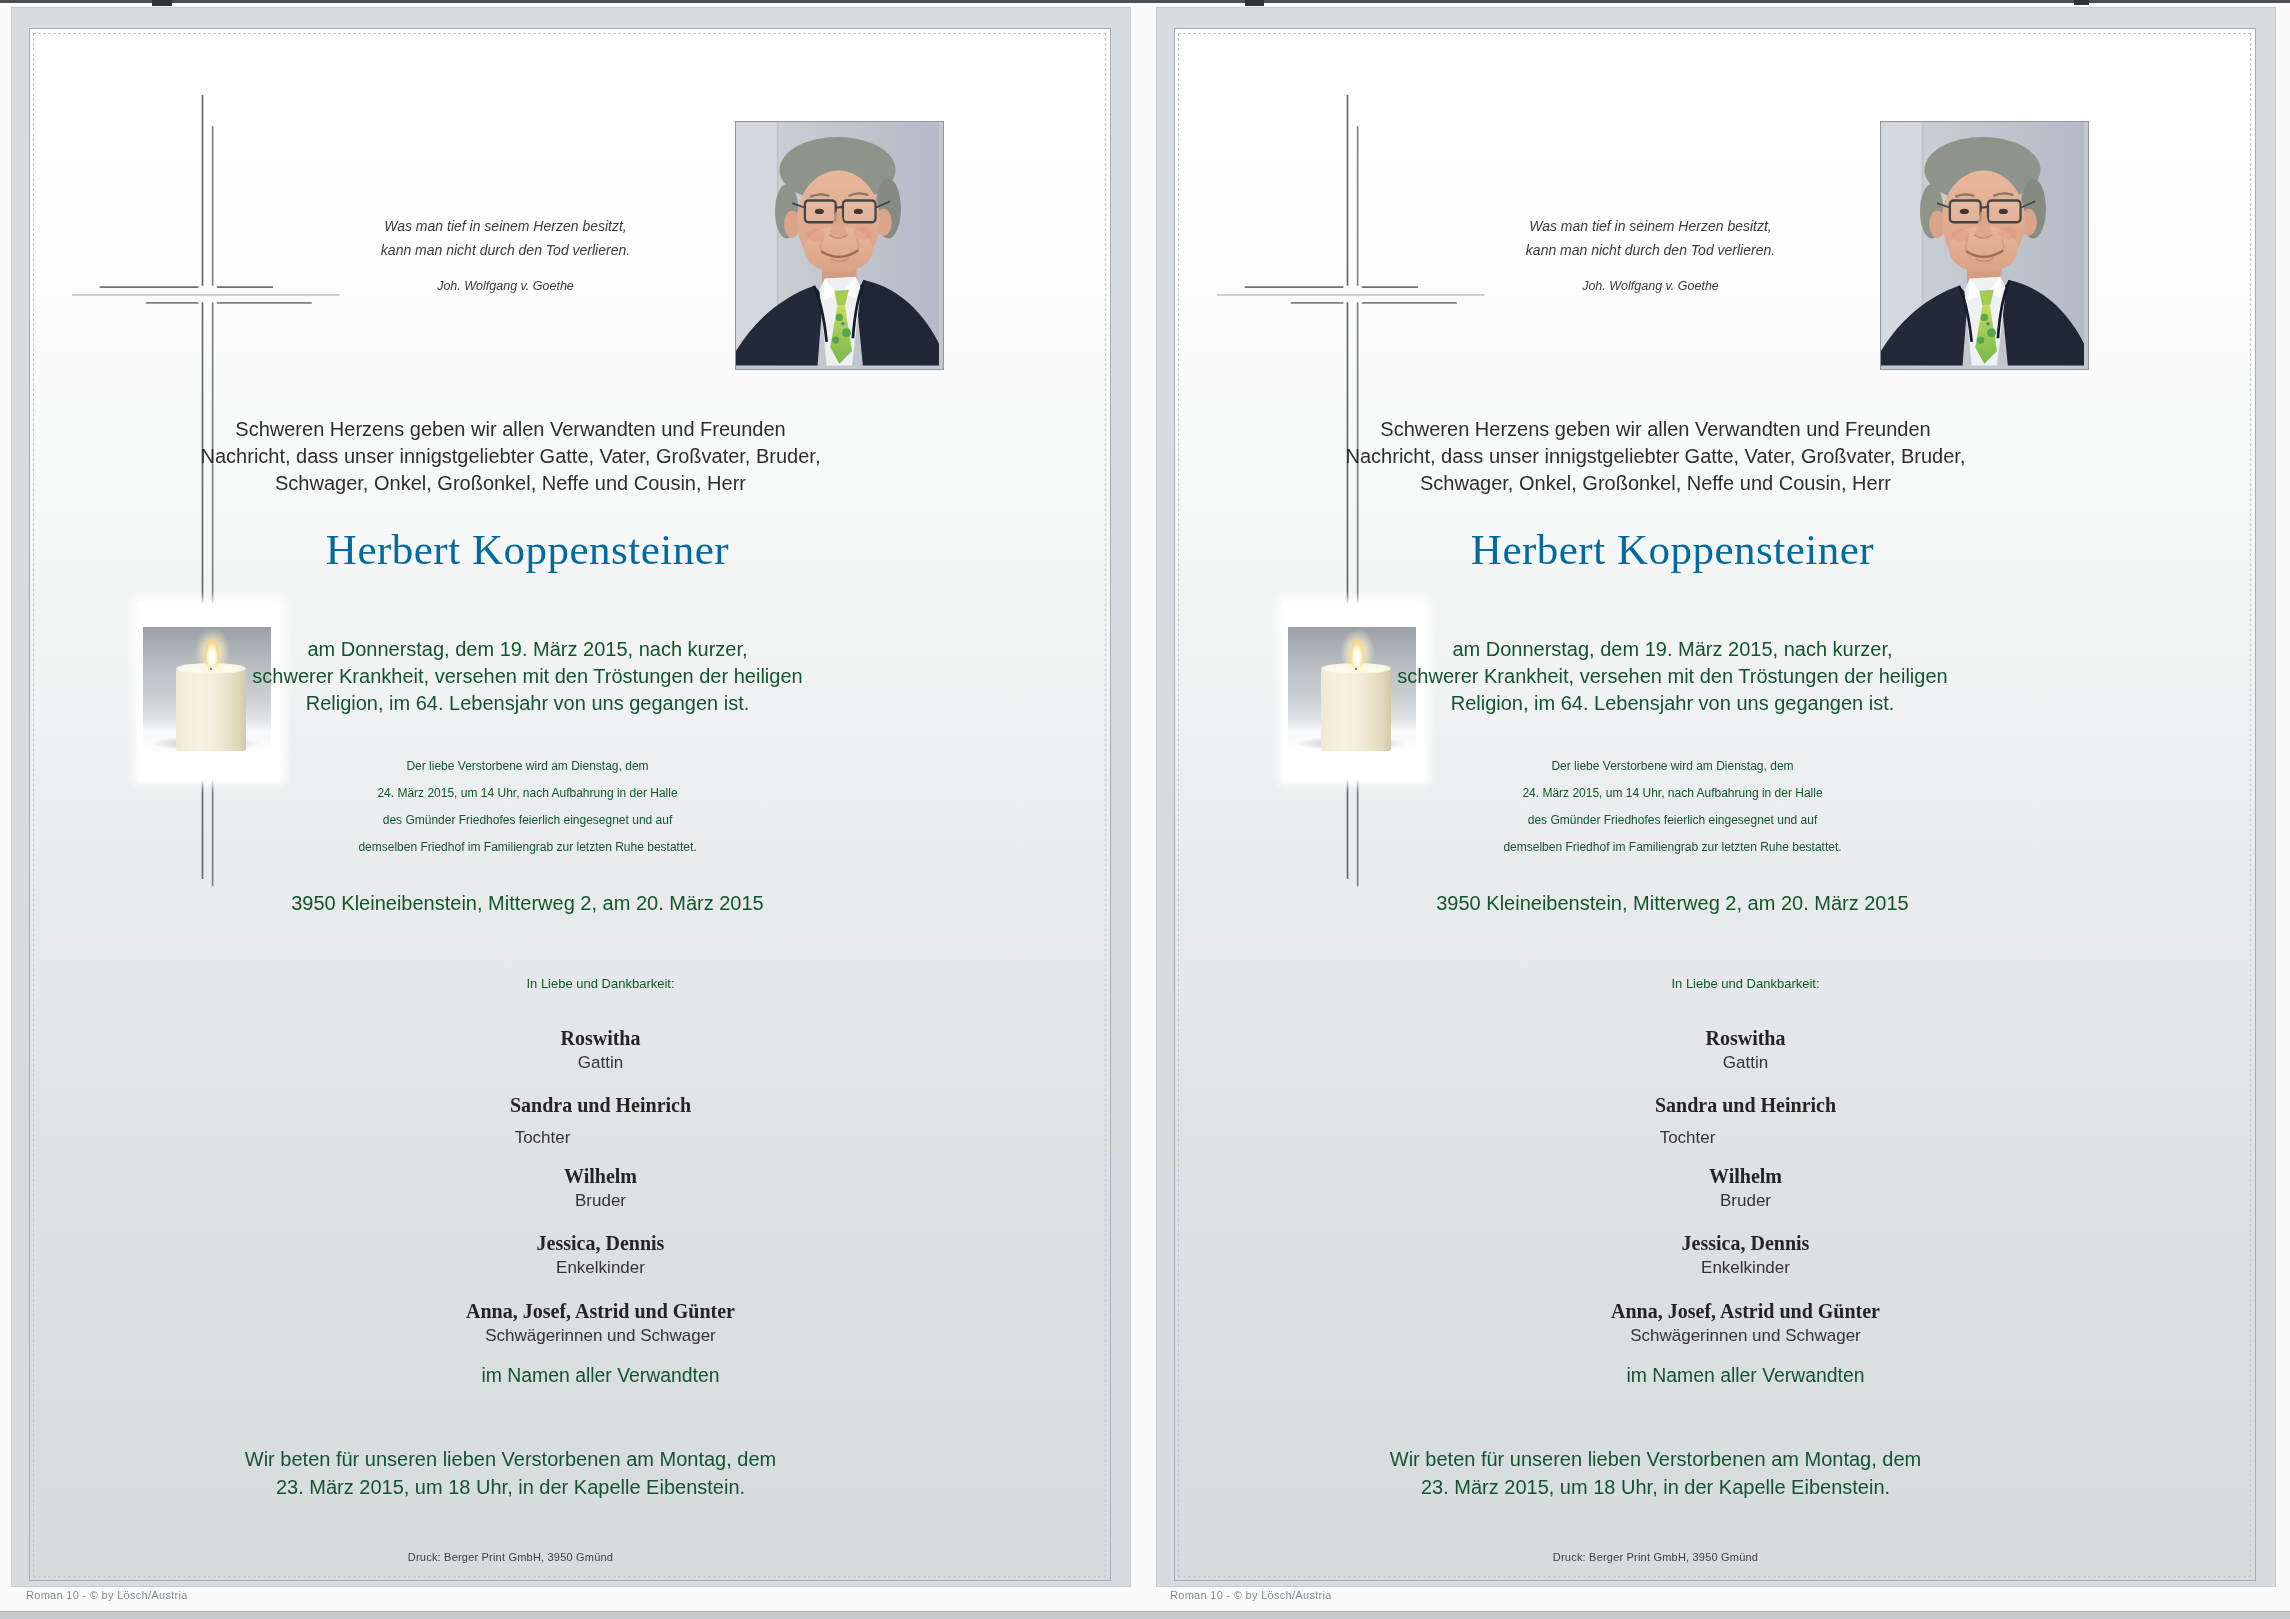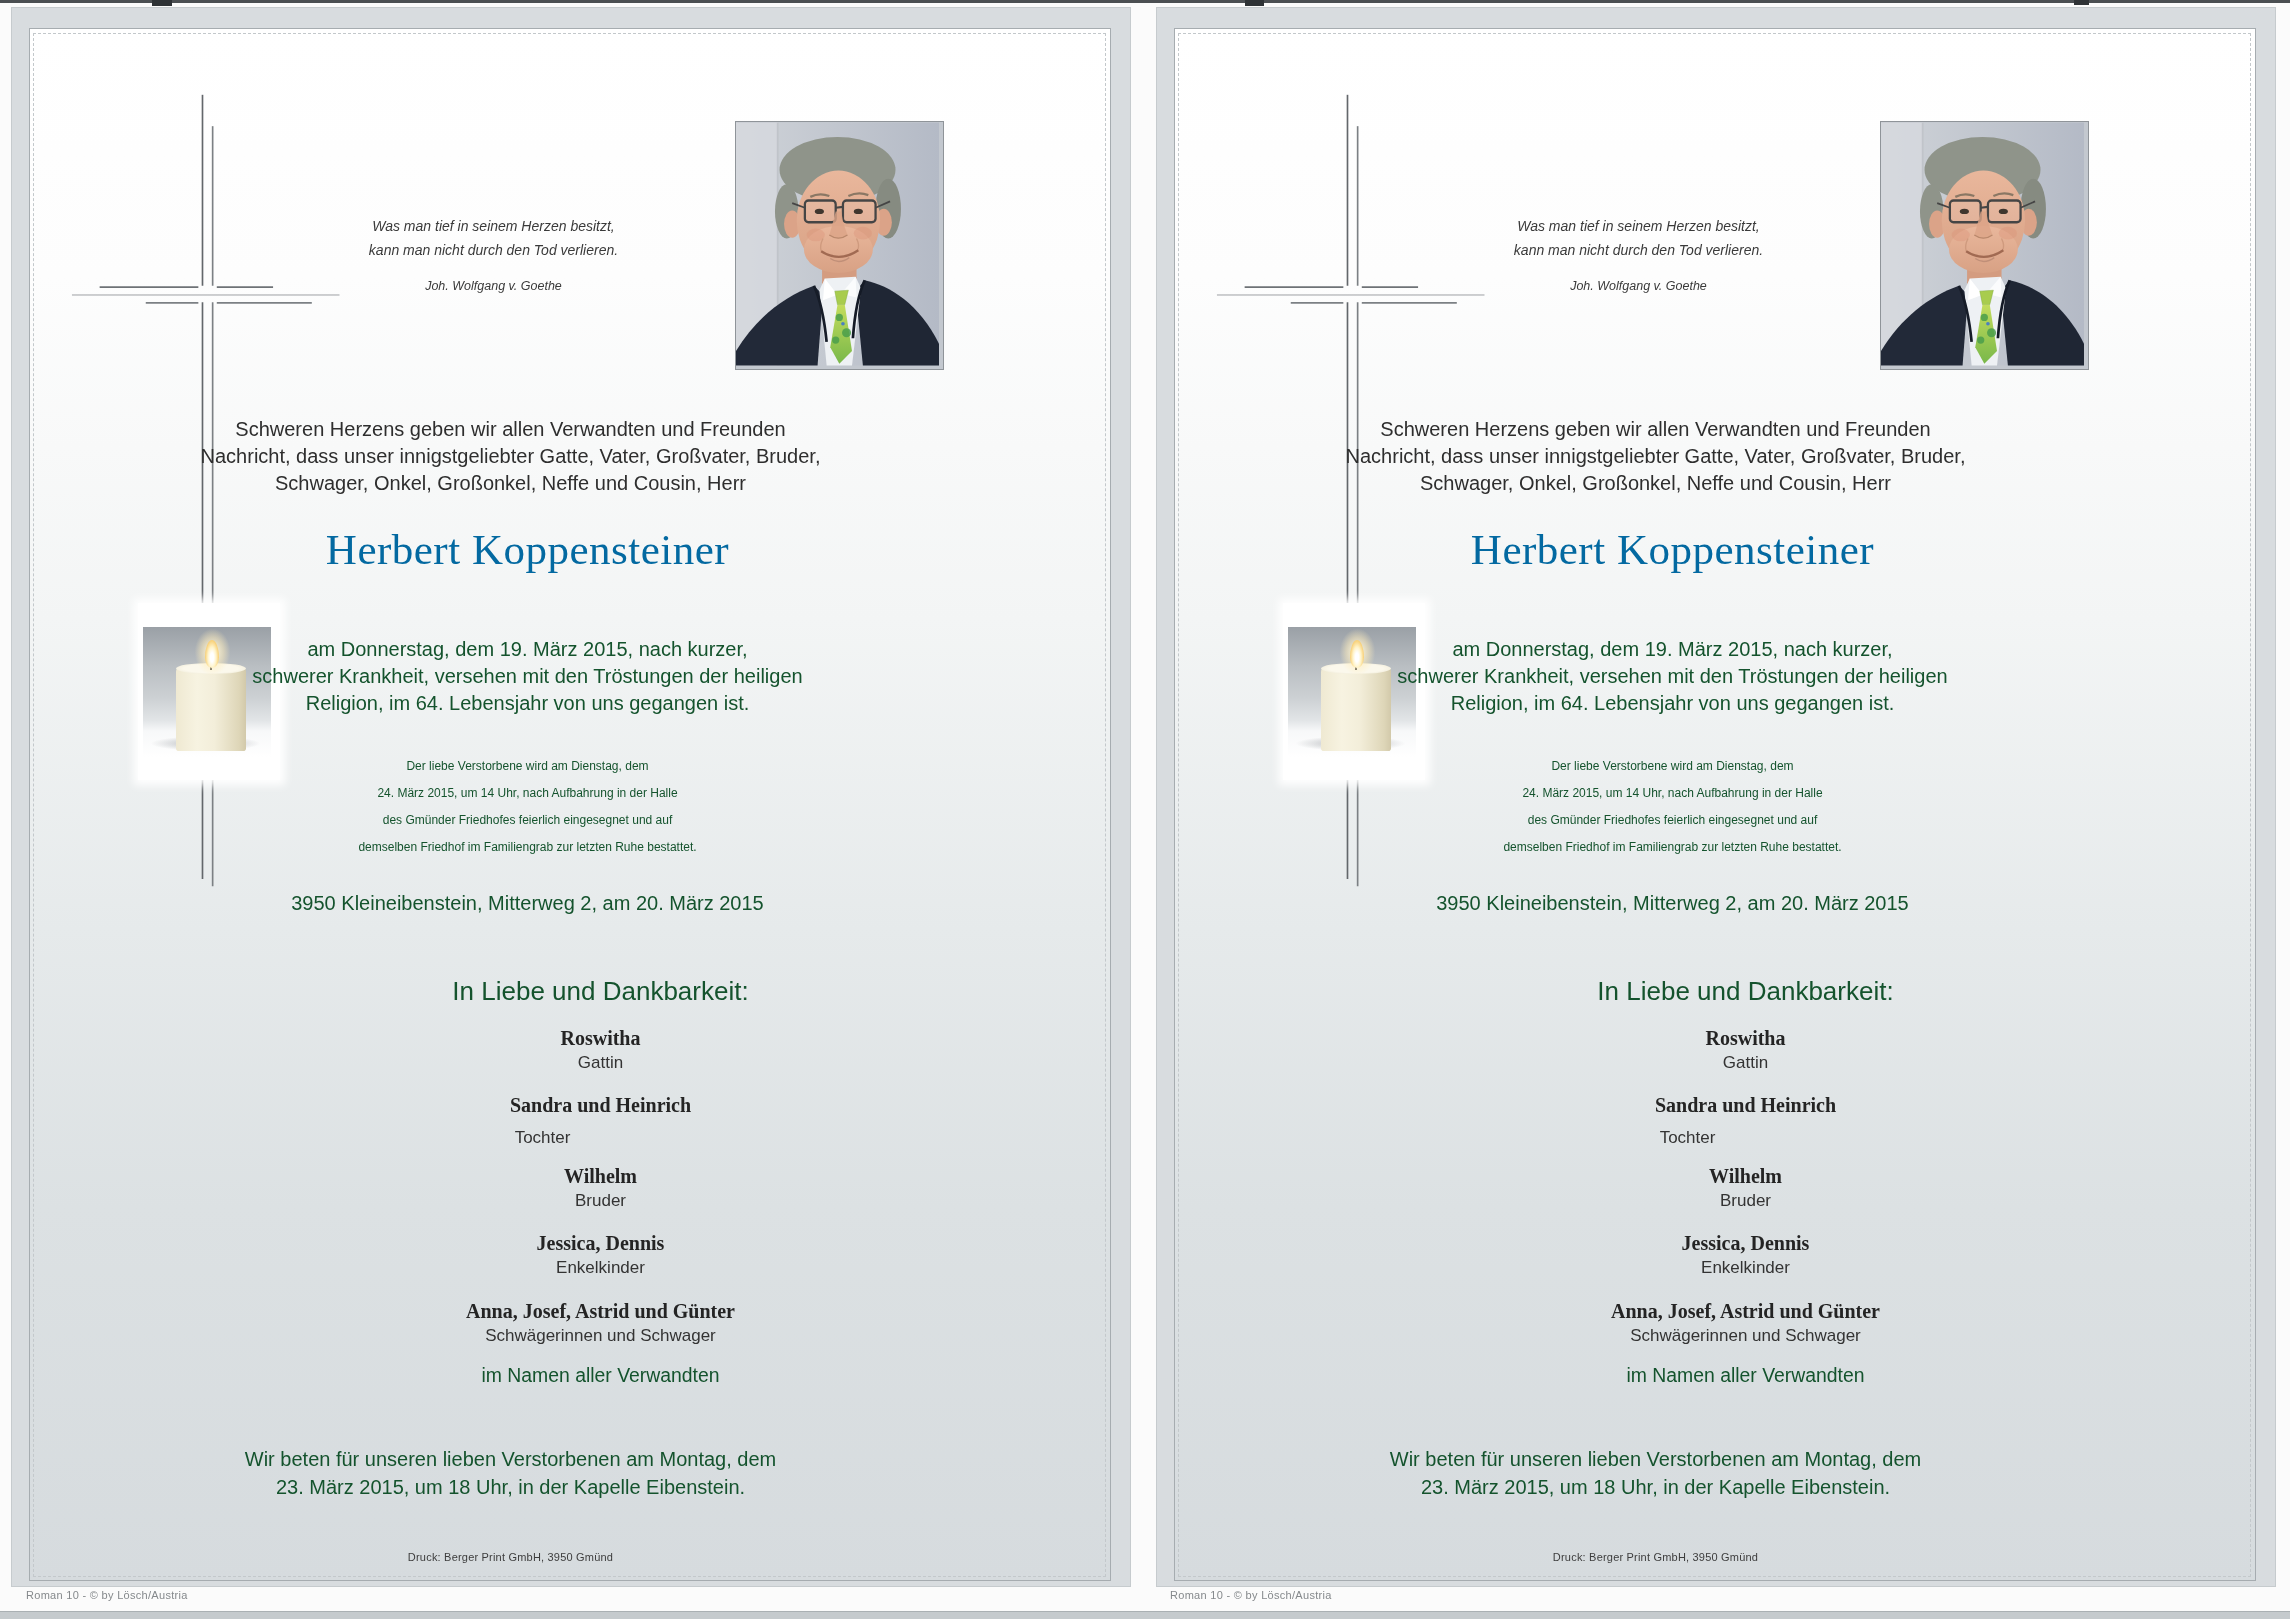--- a/index.html
+++ b/index.html
@@ -27,28 +27,28 @@
     position:absolute;left:16.6px;top:20px;width:1082px;height:1553px;
     background:linear-gradient(180deg,#ffffff 0%,#fdfdfd 16%,#f3f5f5 38%,#e6eaeb 58%,#dce1e3 76%,#d6dbde 100%);
     border:0.9px solid #a6acb0;box-sizing:border-box;
   }
   .panel::after{content:"";position:absolute;inset:3.7px;border:0.9px dashed #c3c8cb;}
 
   .content{position:absolute;inset:0;}
 
   
   .tb{position:absolute;width:831px;text-align:center;color:#14532d;}
-  .quote{left:66px;top:206px;font-style:italic;font-size:14px;line-height:24px;color:#3a3a3a;}
+  .quote{left:78px;top:206px;font-style:italic;font-size:14px;line-height:24px;color:#3a3a3a;}
   .quote .attr{font-size:12.5px;margin-top:12px;}
   .annc{left:83px;top:408px;font-size:20px;line-height:27px;color:#2e2e2e;}
   .deceased{left:100px;top:517px;font-family:"Liberation Serif",serif;font-size:43px;color:#0369a1;letter-spacing:0.5px;}
   .p1{left:100px;top:628px;font-size:20px;line-height:27px;}
   .p2{left:100px;top:745px;font-size:12px;line-height:27px;}
   .addr{left:100px;top:884px;font-size:20px;}
-  .closing{left:173px;top:968px;font-size:26px;}
+  .closing{left:173px;top:968px;font-size:13px;}
   .mourner{left:173px;width:831px;position:absolute;text-align:center;}
   .m0{top:1017px;} .m1{top:1084px;} .m2{top:1155px;} .m3{top:1222px;} .m4{top:1290px;}
   .mourner .mname{font-weight:bold;font-size:20px;color:#242424;line-height:27px;font-family:Liberation Serif, serif;}
   .mourner .mrel{font-size:17px;color:#333;line-height:22px;}
   .mourner .shift-left{transform:translateX(-58px);margin-top:8px;}
   .onbehalf{left:173px;top:1356px;font-size:19.4px;}
   .prayer{left:83px;top:1437px;font-size:20px;line-height:28px;}
   .printer{left:83px;top:1543px;font-size:11px;color:#3d3d3d;letter-spacing:0.2px;}
 
   .copyright{

